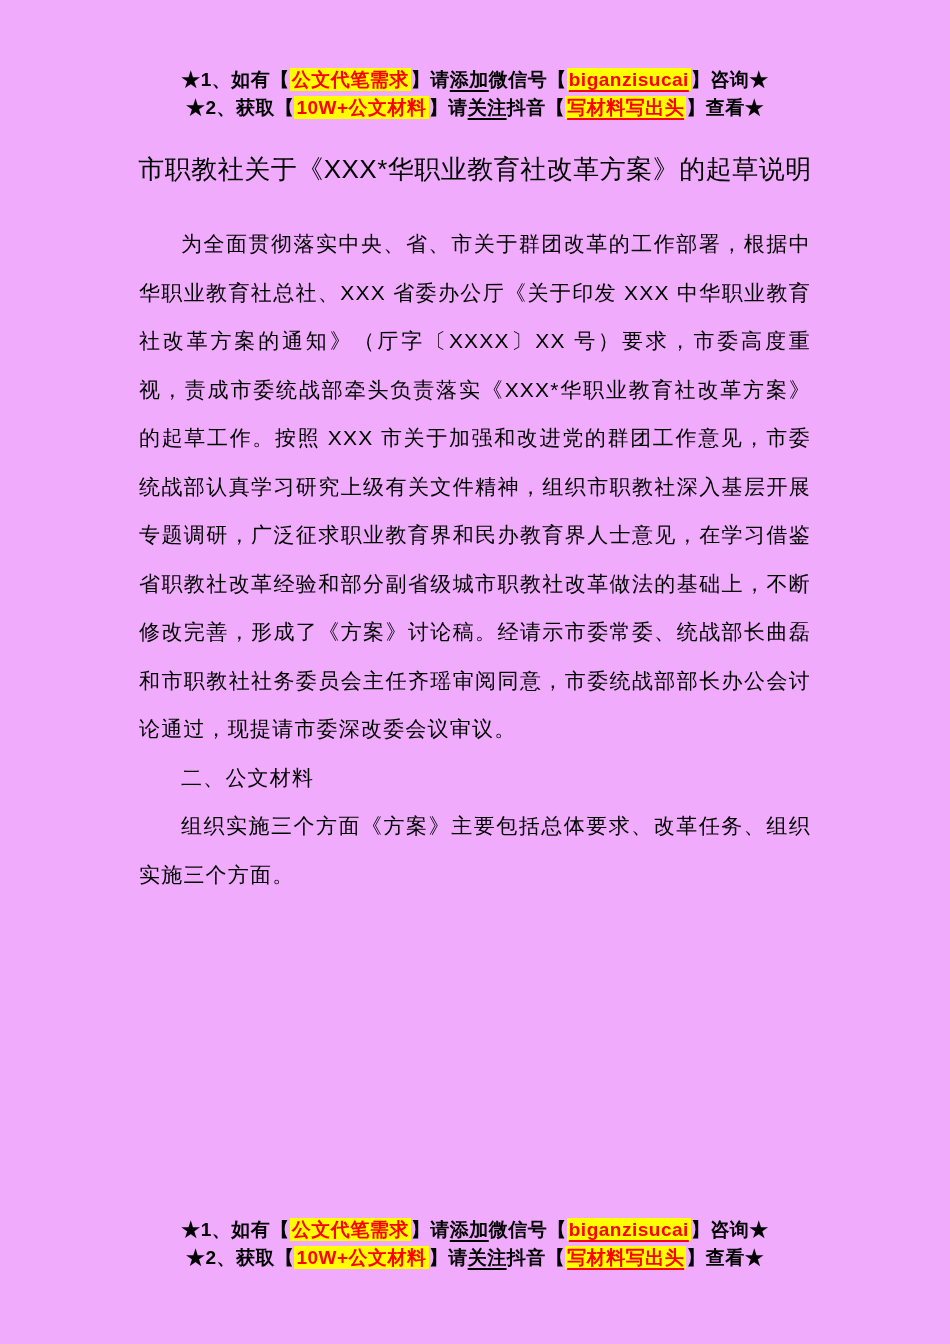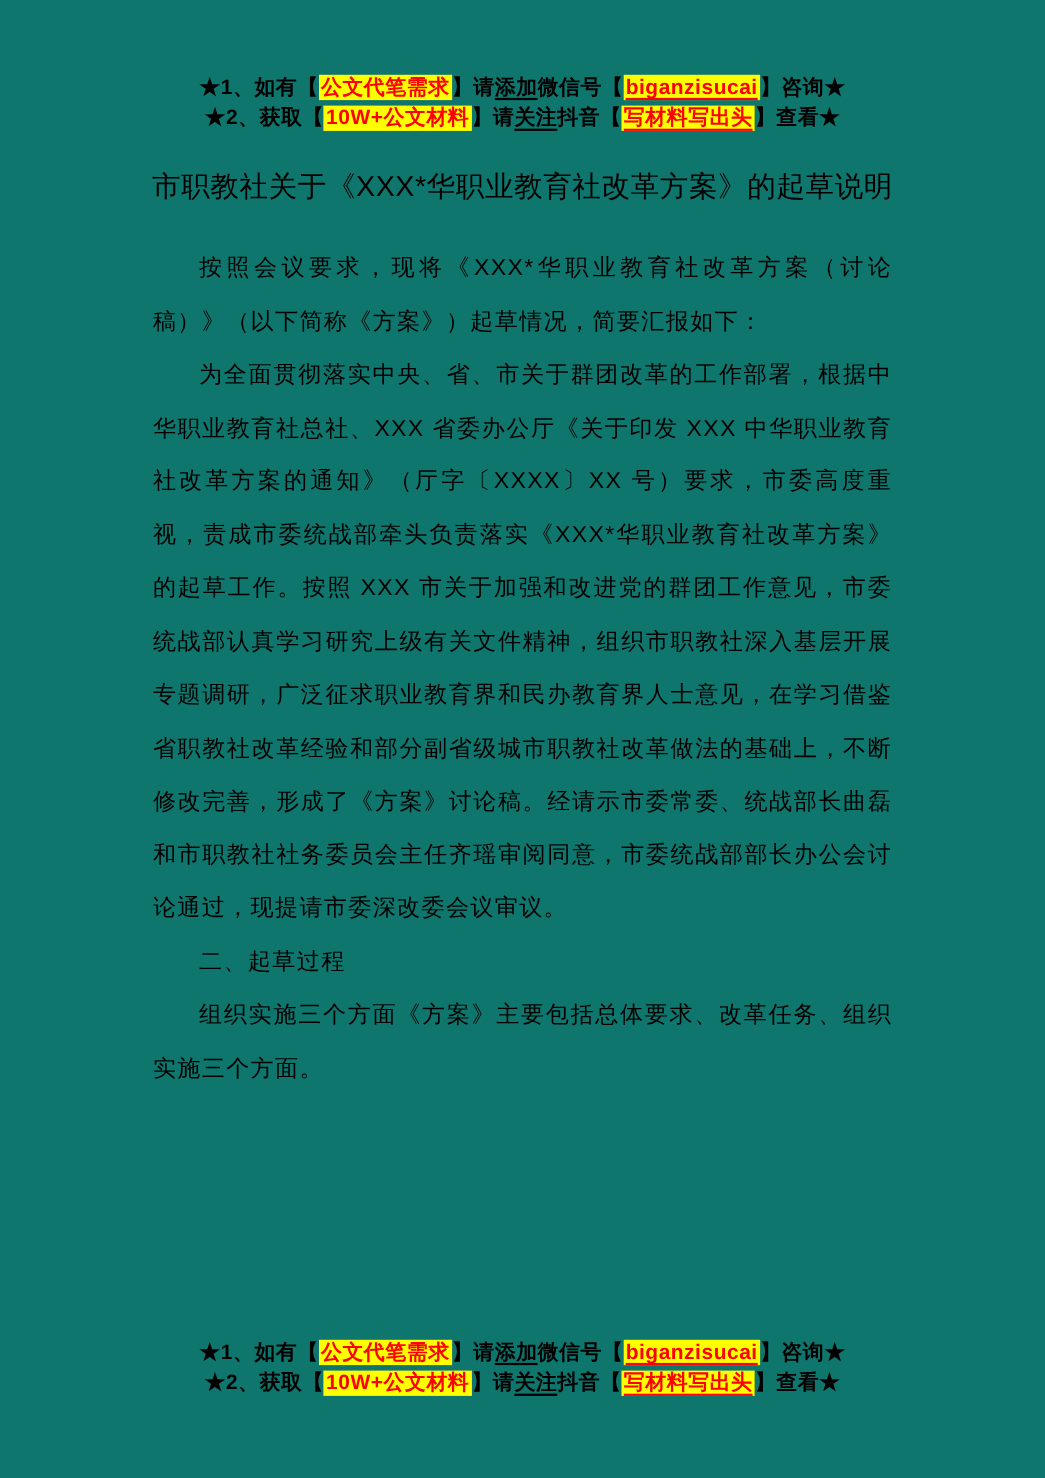--- a/index.html
+++ b/index.html
@@ -72,29 +72,28 @@
   }
   .para {
     margin: 0;
     text-indent: 2em;
   }
   .para.heading { font-weight: normal; }
 </style>
 </head>
 <body>
 
-<div class="page" style="--highlight: #ffff00; --accent-red: #ff0000; background: #0f766e; color: rgb(0, 0, 0);">
+<div class="page" style="--highlight: #ffff00; --accent-red: #ff0000; background: #f0abfc; color: rgb(0, 0, 0);">
   <div class="banner banner-top">
       <div class="banner-line"><span class="seg-plain">★1、如有【</span><span class="seg-hl">公文代笔需求</span><span class="seg-plain">】请</span><span class="seg-ul">添加</span><span class="seg-plain">微信号【</span><span class="seg-hlu">biganzisucai</span><span class="seg-plain">】咨询★</span></div>
       <div class="banner-line"><span class="seg-plain">★2、获取【</span><span class="seg-hl">10W+公文材料</span><span class="seg-plain">】请</span><span class="seg-ul">关注</span><span class="seg-plain">抖音【</span><span class="seg-hlu">写材料写出头</span><span class="seg-plain">】查看★</span></div>
     </div>
   <h1 class="doc-title">市职教社关于《XXX*华职业教育社改革方案》的起草说明</h1>
   <div class="doc-body">
-      <p class="para">按照会议要求，现将《XXX*华职业教育社改革方案（讨论稿）》（以下简称《方案》）起草情况，简要汇报如下：</p>
       <p class="para">为全面贯彻落实中央、省、市关于群团改革的工作部署，根据中华职业教育社总社、XXX 省委办公厅《关于印发 XXX 中华职业教育社改革方案的通知》（厅字〔XXXX〕XX 号）要求，市委高度重视，责成市委统战部牵头负责落实《XXX*华职业教育社改革方案》的起草工作。按照 XXX 市关于加强和改进党的群团工作意见，市委统战部认真学习研究上级有关文件精神，组织市职教社深入基层开展专题调研，广泛征求职业教育界和民办教育界人士意见，在学习借鉴省职教社改革经验和部分副省级城市职教社改革做法的基础上，不断修改完善，形成了《方案》讨论稿。经请示市委常委、统战部长曲磊和市职教社社务委员会主任齐瑶审阅同意，市委统战部部长办公会讨论通过，现提请市委深改委会议审议。</p>
-      <p class="para heading">二、起草过程</p>
+      <p class="para heading">二、公文材料</p>
       <p class="para">组织实施三个方面《方案》主要包括总体要求、改革任务、组织实施三个方面。</p>
     </div>
   <div class="banner banner-bottom">
       <div class="banner-line"><span class="seg-plain">★1、如有【</span><span class="seg-hl">公文代笔需求</span><span class="seg-plain">】请</span><span class="seg-ul">添加</span><span class="seg-plain">微信号【</span><span class="seg-hlu">biganzisucai</span><span class="seg-plain">】咨询★</span></div>
       <div class="banner-line"><span class="seg-plain">★2、获取【</span><span class="seg-hl">10W+公文材料</span><span class="seg-plain">】请</span><span class="seg-ul">关注</span><span class="seg-plain">抖音【</span><span class="seg-hlu">写材料写出头</span><span class="seg-plain">】查看★</span></div>
     </div>
 </div>
 
 </body></html>

